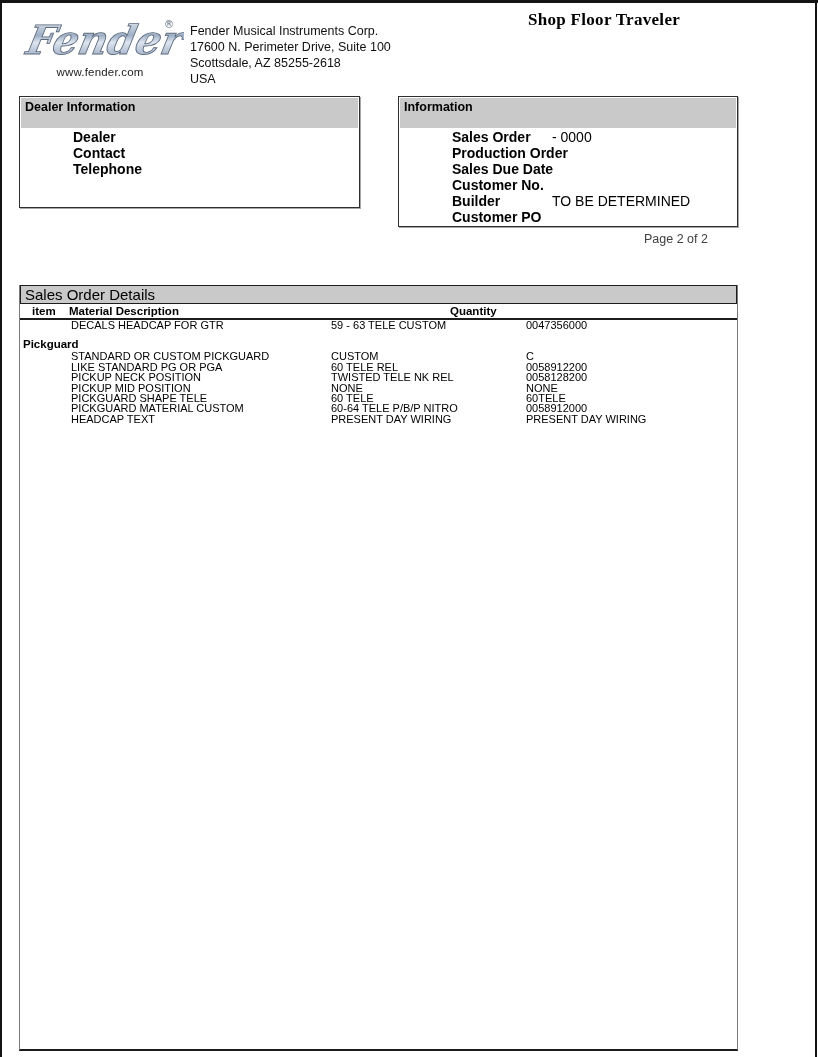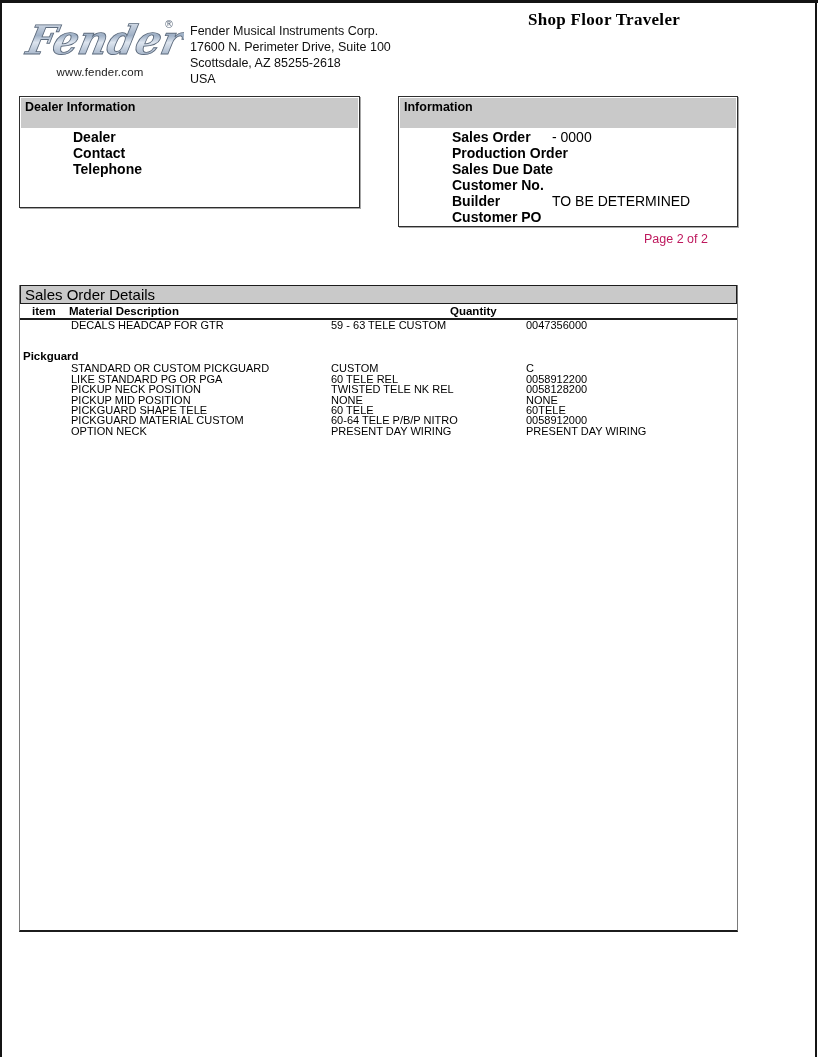--- a/index.html
+++ b/index.html
@@ -24,39 +24,39 @@
   .box { position:absolute; background:#fff; border:1px solid #2e2e2e; box-shadow:1px 1px 0 rgba(60,60,60,0.45); }
   .dealer-box { left:19px; top:96px; width:341px; height:112px; }
   .info-box   { left:398px; top:96px; width:340px; height:131px; }
   .box-titlebar { height:30px; background:#c9c9c9; margin:1px 1px 0 1px;
     font-weight:bold; font-size:12.5px; line-height:18px; padding-left:4px; color:#000; }
   .box-rows { padding:1px 0 0 5px; }
   .field-row { position:relative; height:16px; line-height:16px; font-size:14px;padding-left:48px; }
   .field-label { font-weight:bold; color:#000; }
   .field-value { position:absolute; left:148px; top:0; font-weight:normal; color:#000; white-space:nowrap; }
 
-  .page-indicator { position:absolute; left:644px; top:232px; font-size:12.5px; color:#be185d; }
+  .page-indicator { position:absolute; left:644px; top:232px; font-size:12.5px; color:#404040; }
 
   
-  .details-box { position:absolute; left:19px; top:285px; width:719px; height:647px;
+  .details-box { position:absolute; left:19px; top:285px; width:719px; height:766px;
     border-left:1px solid #7a7a7a; border-right:1px solid #7a7a7a; border-bottom:2px solid #1c1c1c; background:#fff; }
   .details-titlebar { height:19px; background:#c9c9c9; border:1px solid #1c1c1c;
     font-size:15px; line-height:18px; padding-left:4px; color:#000; }
   .details-colhead { position:relative; height:16px; border-bottom:2px solid #1c1c1c; }
   .details-colhead span { position:absolute; top:0; font-weight:bold; font-size:11.5px; line-height:15px; color:#000; white-space:nowrap; }
   .colhead-item { left:12px; }
   .colhead-desc { left:49px; }
   .colhead-qty  { left:430px; }
   .details-rows { position:relative; }
   .detail-row { position:relative; height:10.4px; }
   .detail-row span { position:absolute; top:0; font-size:11px; line-height:10.4px; color:#000; white-space:nowrap; }
   .cell-desc  { left:51px; }
   .cell-value { left:279px;padding-left:32px; }
   .cell-code  { left:506px; }
-  .section-label { height:13px; margin-top:20px; padding-left:3px;
+  .section-label { height:13px; margin-top:8px; padding-left:3px;
     font-weight:bold; font-size:11.5px; line-height:12px; color:#000; }
 </style>
 </head>
 <body>
 
 <div class="page">
   <div class="edge-top"></div>
   <div class="edge-left"></div>
   <div class="edge-right"></div>
 
@@ -147,19 +147,19 @@
           <span class="cell-desc">PICKGUARD SHAPE TELE</span>
           <span class="cell-value">60 TELE</span>
           <span class="cell-code">60TELE</span>
         </div>
         <div class="detail-row">
           <span class="cell-desc">PICKGUARD MATERIAL CUSTOM</span>
           <span class="cell-value">60-64 TELE P/B/P NITRO</span>
           <span class="cell-code">0058912000</span>
         </div>
         <div class="detail-row">
-          <span class="cell-desc">OPTION NECK</span>
+          <span class="cell-desc">HEADCAP TEXT</span>
           <span class="cell-value">PRESENT DAY WIRING</span>
           <span class="cell-code">PRESENT DAY WIRING</span>
         </div>
       </div>
   </div>
 </div>
 
 </body></html>

